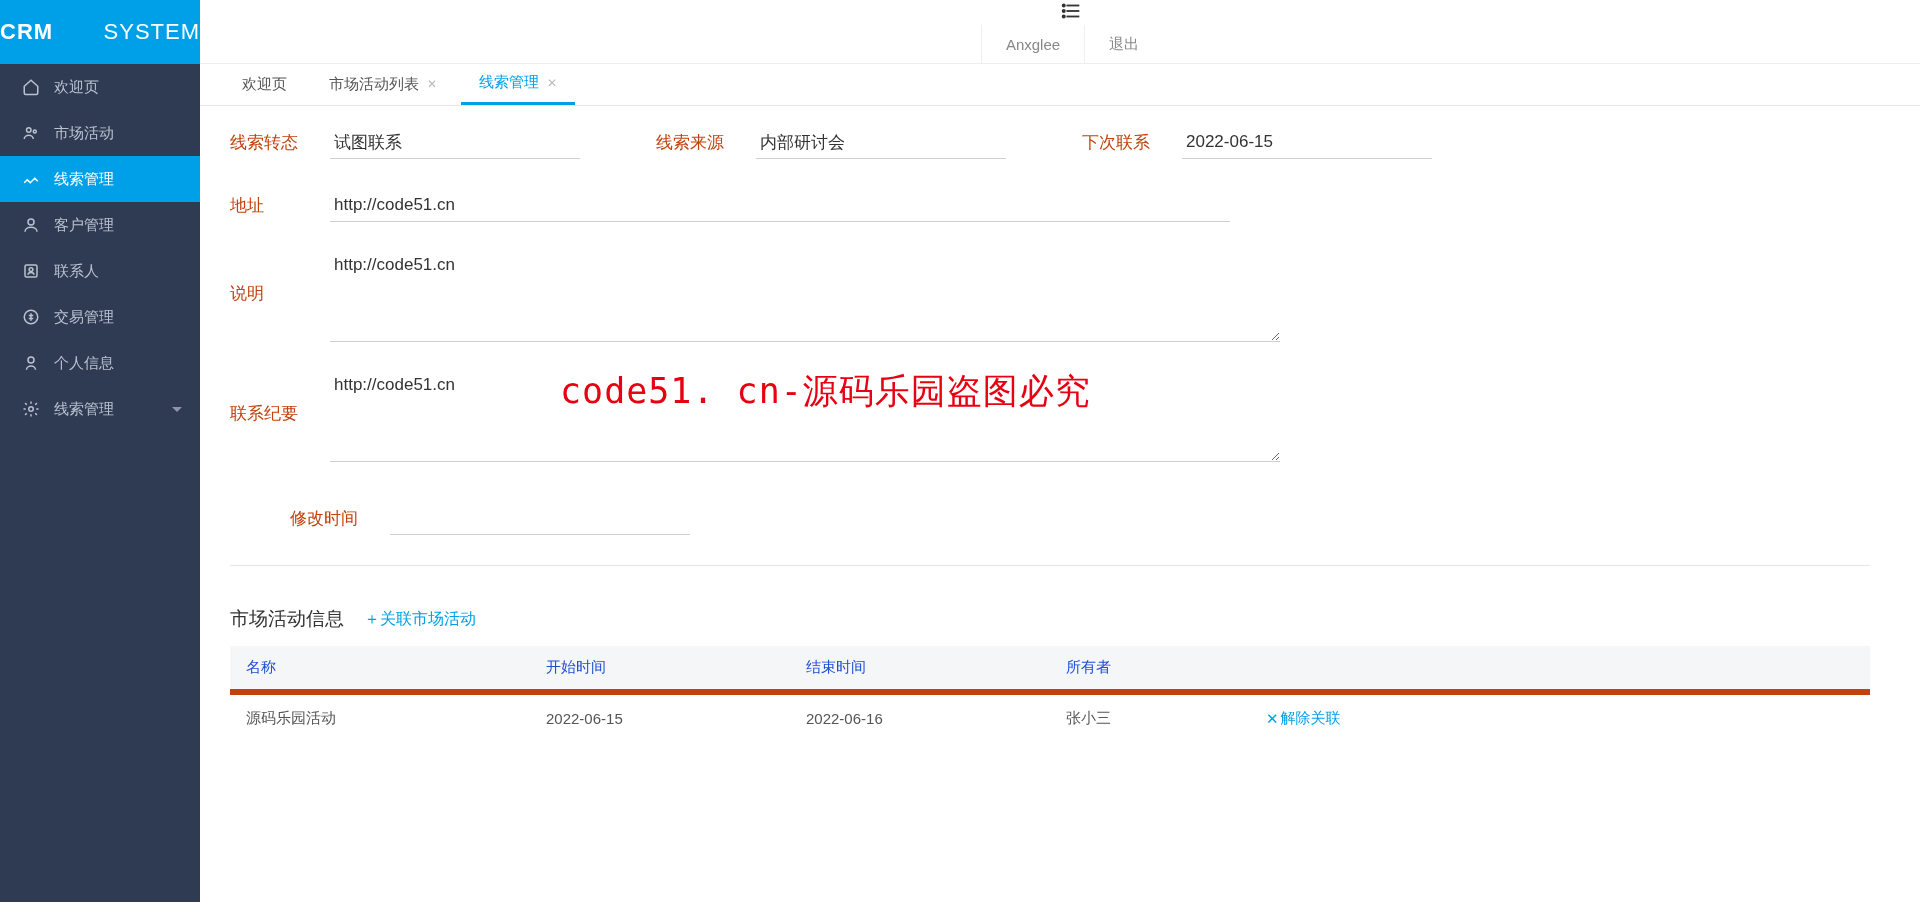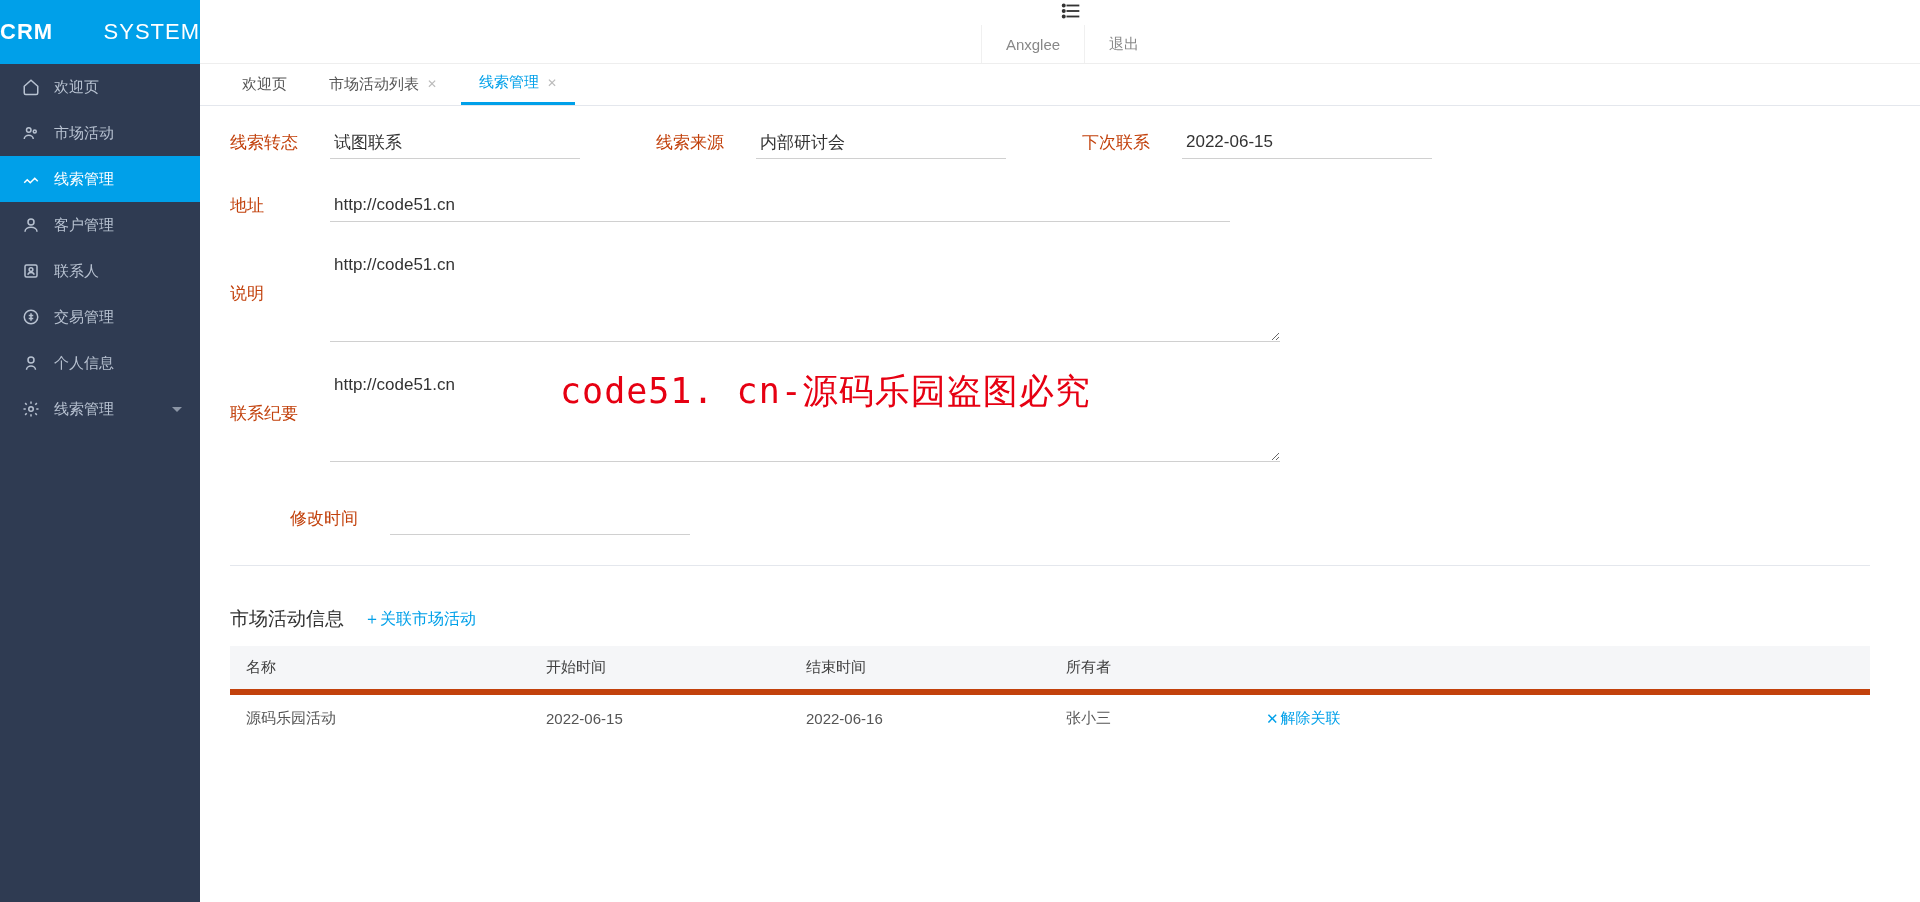--- a/index.html
+++ b/index.html
@@ -184,21 +184,21 @@
   
   table.data-table {
     width: 100%;
     border-collapse: collapse;
   }
   table.data-table th {
     background: #f5f6f8;
     text-align: left;
     padding: 12px 16px;
     font-weight: normal;
-    color: #404040;
+    color: #1d4ed8;
     font-size: 15px;
   }
   table.data-table td {
     padding: 14px 16px;
     font-size: 15px;
     color: #555;
     border-top: 6px solid #c2410c;
   }
   .unlink {
     color: #00a0e9;

